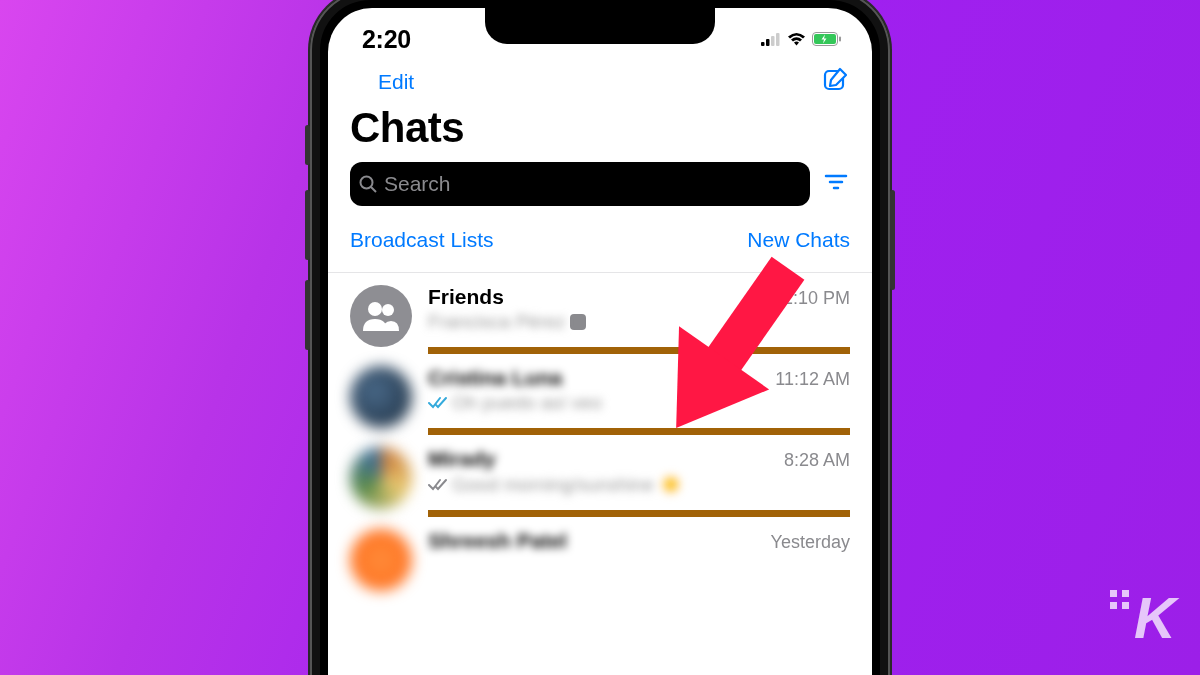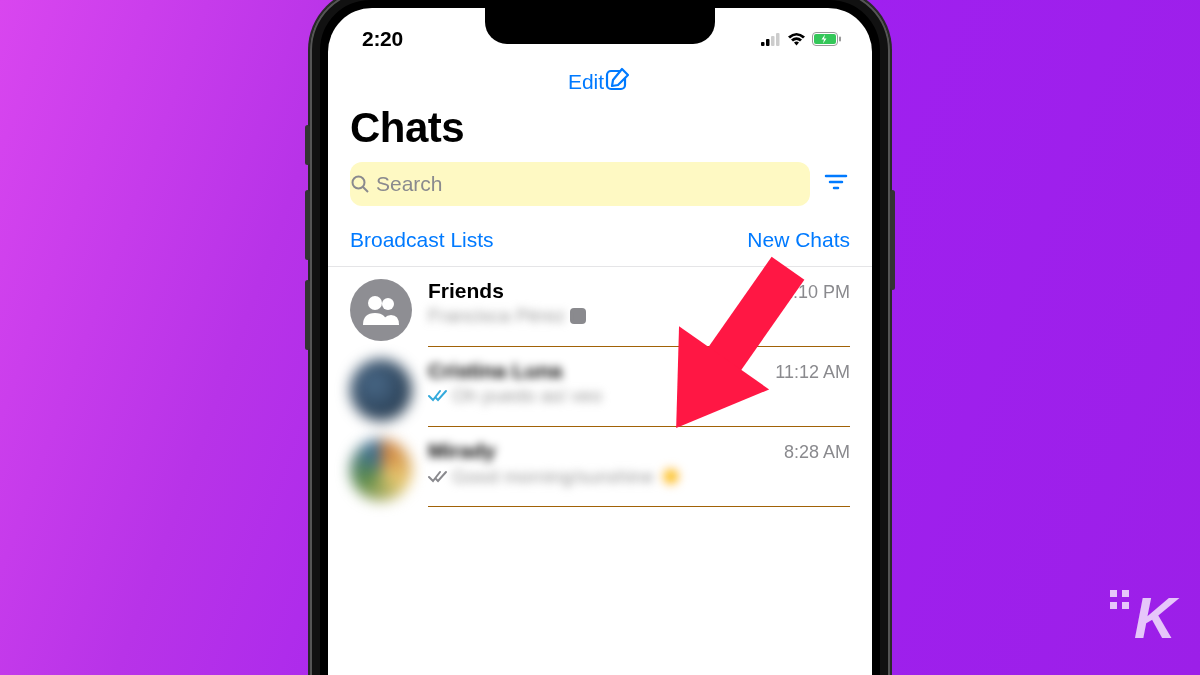--- a/index.html
+++ b/index.html
@@ -42,34 +42,35 @@
     z-index: 10;
   }
   .status-bar {
     display: flex;
     justify-content: space-between;
     align-items: center;
     padding: 14px 30px 0 34px;
     height: 48px;
   }
   .status-time {
-    font-size: 21px;
+    font-size: 25px;
     font-weight: 600;
     letter-spacing: -0.3px;
   }
   .status-icons {
     display: flex;
     align-items: center;
     gap: 6px;
   }
   .top-bar {
     display: flex;
-    justify-content: center;
+    justify-content: space-between;
     align-items: center;
     padding: 10px 22px 4px 22px;
+    margin-left: 28px;
   }
   .edit-btn {
     color: #007AFF;
     font-size: 21px;
     font-weight: 400;
   }
   .compose-btn { color: #007AFF; }
   .title-row {
     padding: 2px 12px 10px 22px;
   }
@@ -80,52 +81,52 @@
     color: #000;
   }
   .search-row {
     display: flex;
     align-items: center;
     gap: 14px;
     padding: 0 22px 14px 22px;
   }
   .search-box {
     flex: 1;
-    background: #fef9c3;
+    background: #000000;
     border-radius: 12px;
     display: flex;
     align-items: center;
     gap: 6px;
-    padding: 10px 0;
+    padding: 10px 8px;
   }
   .search-box span.placeholder {
     color: #8a8a8e;
     font-size: 21px;
   }
   .filter-btn { color: #007AFF; padding-right: 2px; }
   .link-row {
     display: flex;
     justify-content: space-between;
-    padding: 8px 22px 14px 22px;
+    padding: 8px 22px 20px 22px;
     border-bottom: 1px solid #e5e5e7;
   }
   .link-row span {
     color: #007AFF;
     font-size: 21px;
     font-weight: 400;
   }
   .chat-row {
     display: flex;
     align-items: flex-start;
     padding: 12px 22px 0 22px;
     gap: 16px;
   }
   .chat-content {
     flex: 1;
-    border-bottom: 1px solid #a16207;
+    border-bottom: 7px solid #a16207;
     padding-bottom: 14px;
     min-height: 68px;
   }
   .chat-top {
     display: flex;
     justify-content: space-between;
     align-items: baseline;
   }
   .chat-name {
     font-size: 21px;
@@ -329,20 +330,29 @@
             <svg width="20" height="14" viewBox="0 0 20 14" fill="none" stroke="#8a8a8e" stroke-width="2" stroke-linecap="round">
                 <path d="M1 7 L5 11 L12 2"></path>
                 <path d="M8 9 L10 11 L18 2"></path>
               </svg>
           </span>
           <span class="blur-text">Good morning/sunshine ☀️</span>
         </div>
       </div>
     </div>
 
+    <div class="chat-row">
+      <div class="avatar avatar4 blur-avatar"></div>
+      <div class="chat-content" style="border-bottom:none">
+        <div class="chat-top">
+          <span class="chat-name blur-name">Shreesh Patel</span>
+          <span class="chat-time">Yesterday</span>
+        </div>
+      </div>
+    </div>
 
   </div>
 </div>
 
 <svg class="arrow" width="200" height="220" viewBox="0 0 200 220">
   <g transform="rotate(35 100 110)">
     <rect x="86" y="0" width="40" height="115" fill="#ff1744"></rect>
     <polygon points="50,110 160,110 106,195" fill="#ff1744"></polygon>
   </g>
 </svg>

